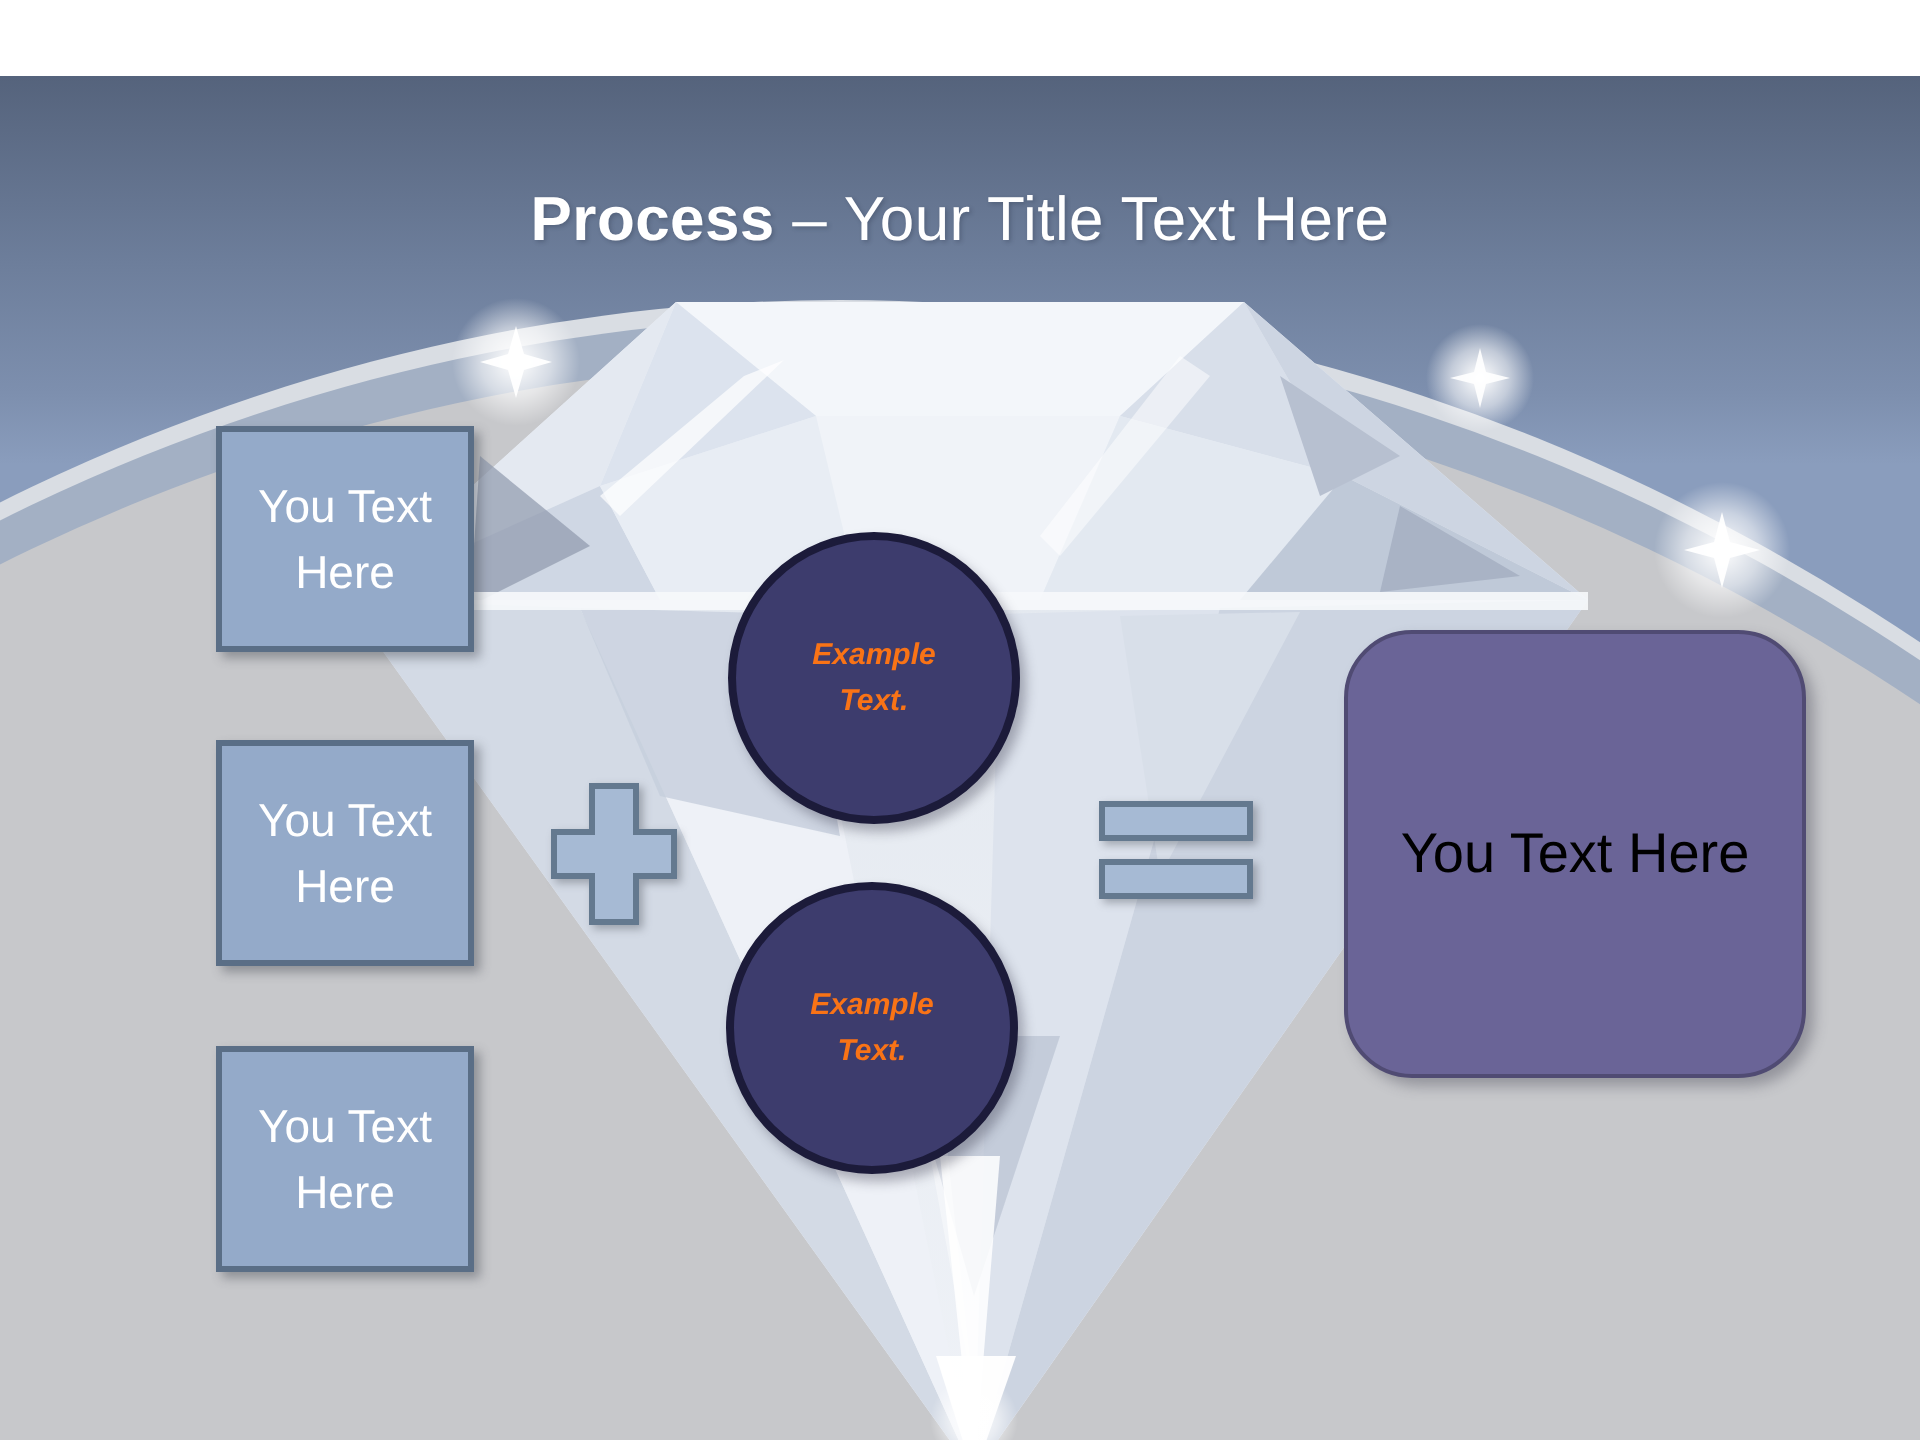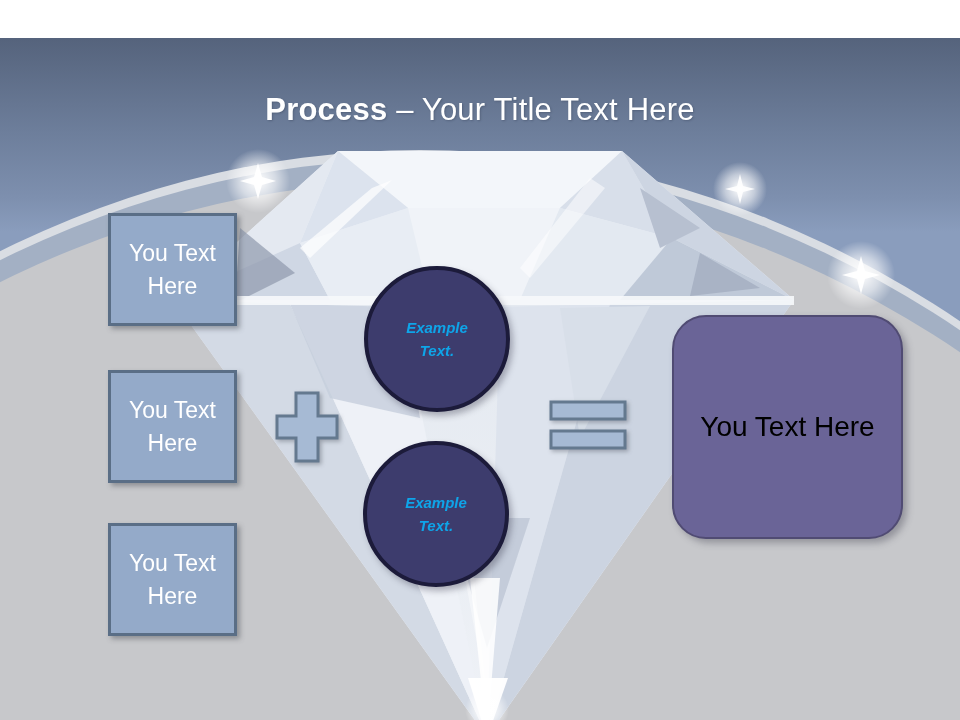--- a/index.html
+++ b/index.html
@@ -28,21 +28,21 @@
     background:var(--box-fill,#94aac9);border:3px solid var(--box-border,#5a6e86);
     box-shadow:3px 3px 5px rgba(70,75,85,.45);
     display:flex;align-items:center;justify-content:center;text-align:center;
     color:#fff;font-size:23px;line-height:1.42;}
   .box span{display:block;width:104px;}
 
   .circle{position:absolute;width:146px;height:146px;box-sizing:border-box;border-radius:50%;
     background:var(--circle-fill,#3d3c6d);border:4px solid var(--circle-border,#1c1b3a);
     box-shadow:3px 4px 6px rgba(45,45,65,.35);
     display:flex;align-items:center;justify-content:center;text-align:center;
-    color:#0ea5e9;font-size:15px;font-weight:700;font-style:italic;line-height:1.55;}
+    color:#f97316;font-size:15px;font-weight:700;font-style:italic;line-height:1.55;}
   .circle span{display:block;width:80px;}
   .c1{left:364px;top:228px;}
   .c2{left:363px;top:403px;}
 
   .op{position:absolute;filter:drop-shadow(2px 2px 2px rgba(70,75,85,.4));}
   .op-plus{left:273px;top:351px;}
   .op-equals{left:546px;top:359px;}
 
   .result{position:absolute;left:672px;top:277px;width:231px;height:224px;box-sizing:border-box;
     background:var(--result-fill,#6a6497);border:2px solid var(--result-border,#504b73);

